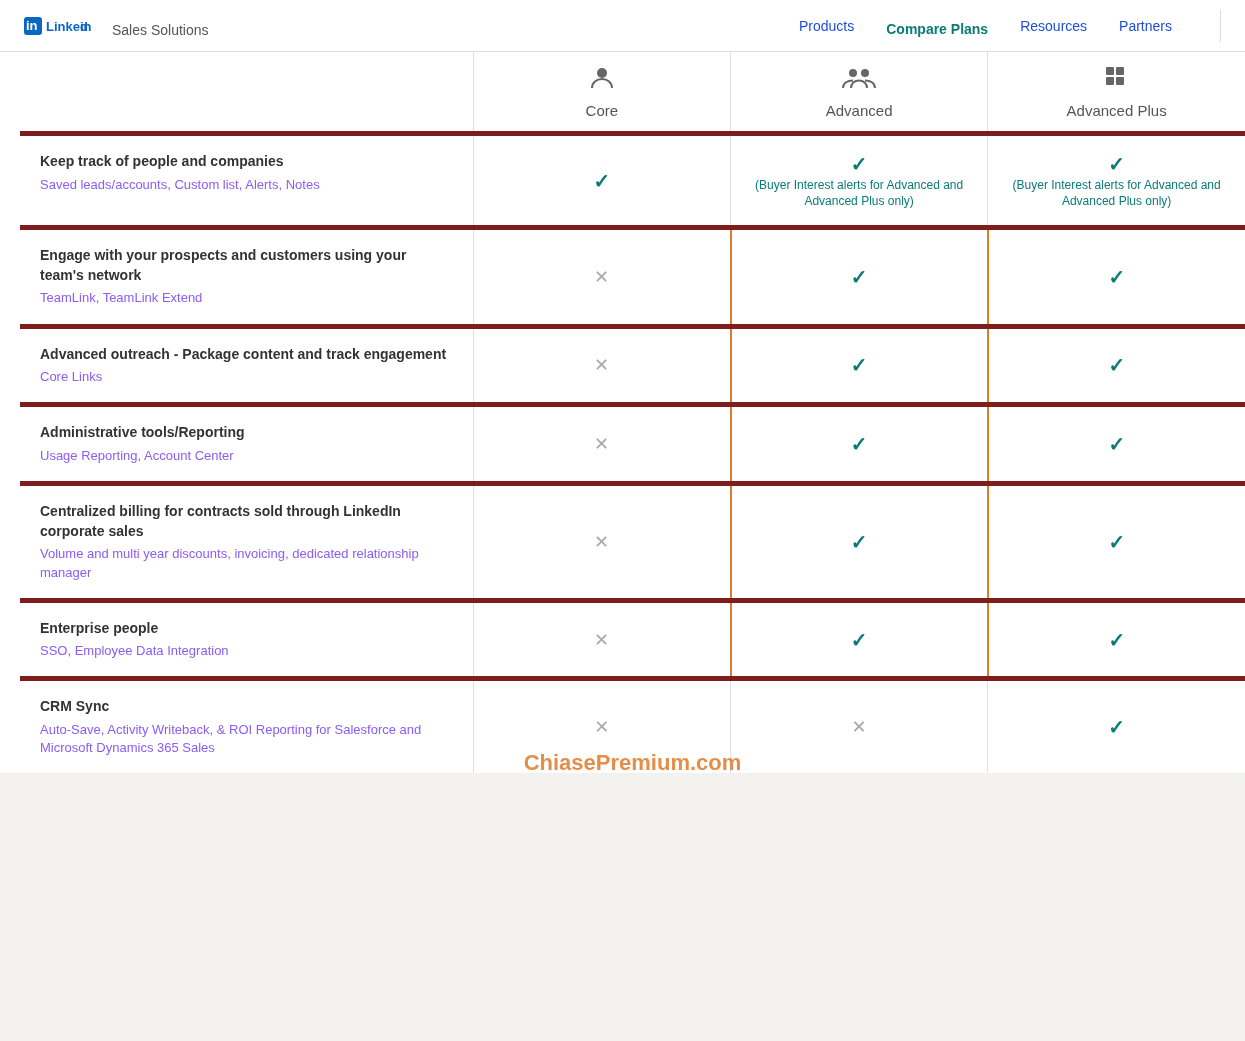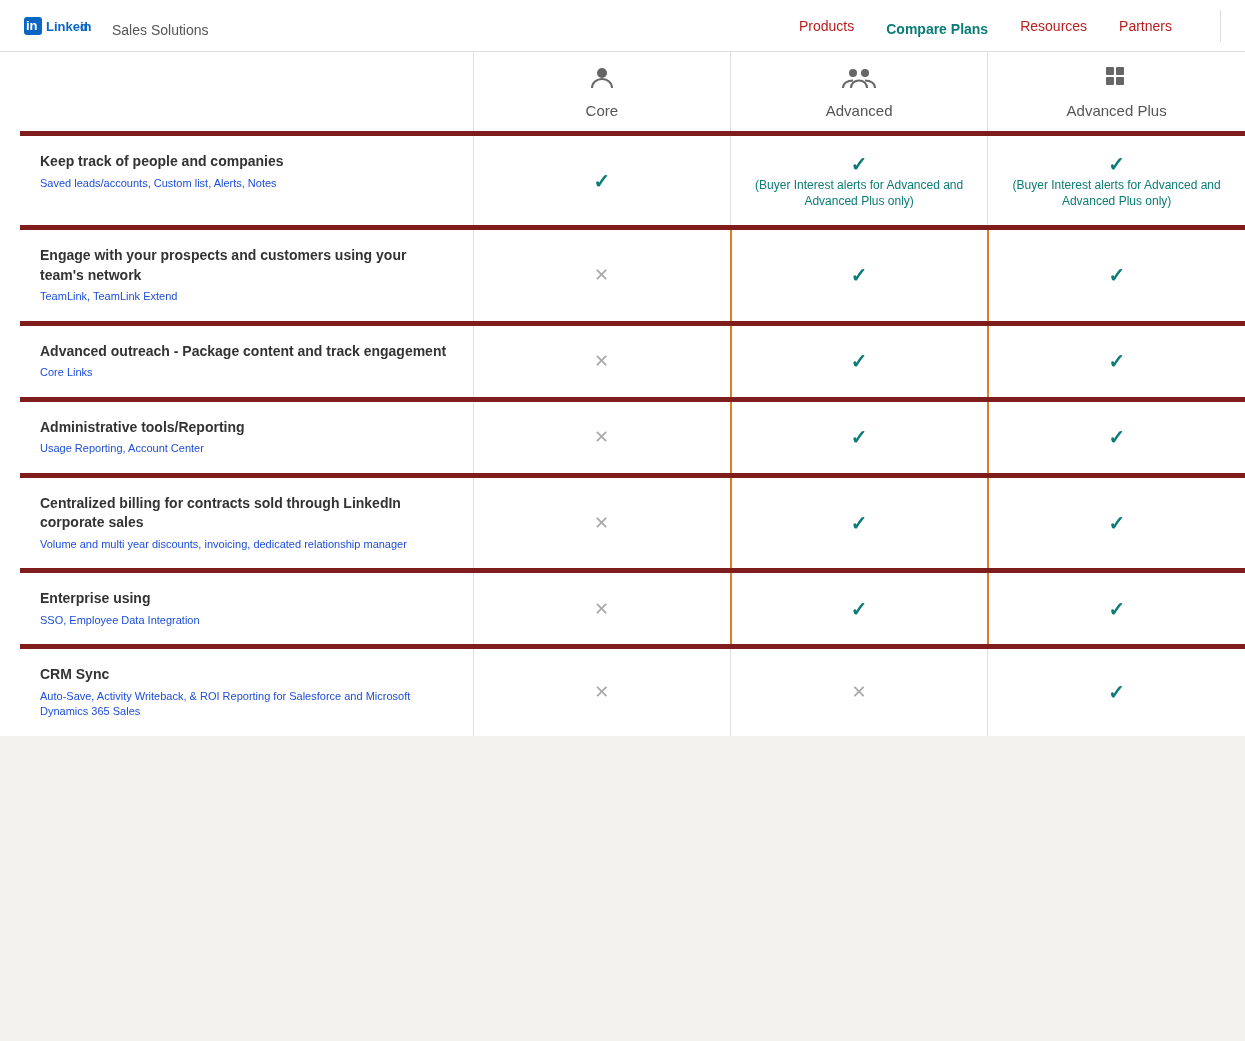--- a/index.html
+++ b/index.html
@@ -36,21 +36,21 @@
       color: #555;
       font-weight: 400;
     }
     .navbar-nav {
       display: flex;
       align-items: center;
       gap: 32px;
     }
     .nav-item {
       font-size: 14px;
-      color: #b91c1c;
+      color: #1d4ed8;
       cursor: pointer;
       padding: 16px 0;
       text-decoration: none;
       font-weight: 500;
     }
     .nav-item.active {
       color: #0a7b76;
       border-bottom: 2px solid #0a7b76;
       font-weight: 600;
       margin-top: 8px;
@@ -115,22 +115,22 @@
       vertical-align: top;
     }
     .feature-title {
       font-size: 14px;
       font-weight: 700;
       color: #333;
       line-height: 1.4;
       margin-bottom: 4px;
     }
     .feature-subtitle {
-      font-size: 11px;
-      color: #1d4ed8;
+      font-size: 13px;
+      color: #8b5cf6;
       font-weight: 400;
       line-height: 1.4;
     }
     .check-cell {
       text-align: center;
       vertical-align: middle;
       padding: 16px 8px;
       border-right: 1px solid #e0e0e0;
     }
     .check-cell:last-child { border-right: none; }
@@ -330,21 +330,21 @@
             </td>
             <td class="check-cell highlight-col">
               <div class="check-green">✓</div>
             </td>
             <td class="check-cell">
               <div class="check-green">✓</div>
             </td>
           </tr>
           <tr class="feature-row">
             <td class="feature-cell">
-    <div class="feature-title">Enterprise using</div>
+    <div class="feature-title">Enterprise people</div>
     <div class="feature-subtitle">SSO, Employee Data Integration</div>
   </td>
             <td class="check-cell">
               <div class="cross-gray">✕</div>
             </td>
             <td class="check-cell highlight-col-bottom">
               <div class="check-green">✓</div>
             </td>
             <td class="check-cell">
               <div class="check-green">✓</div>

